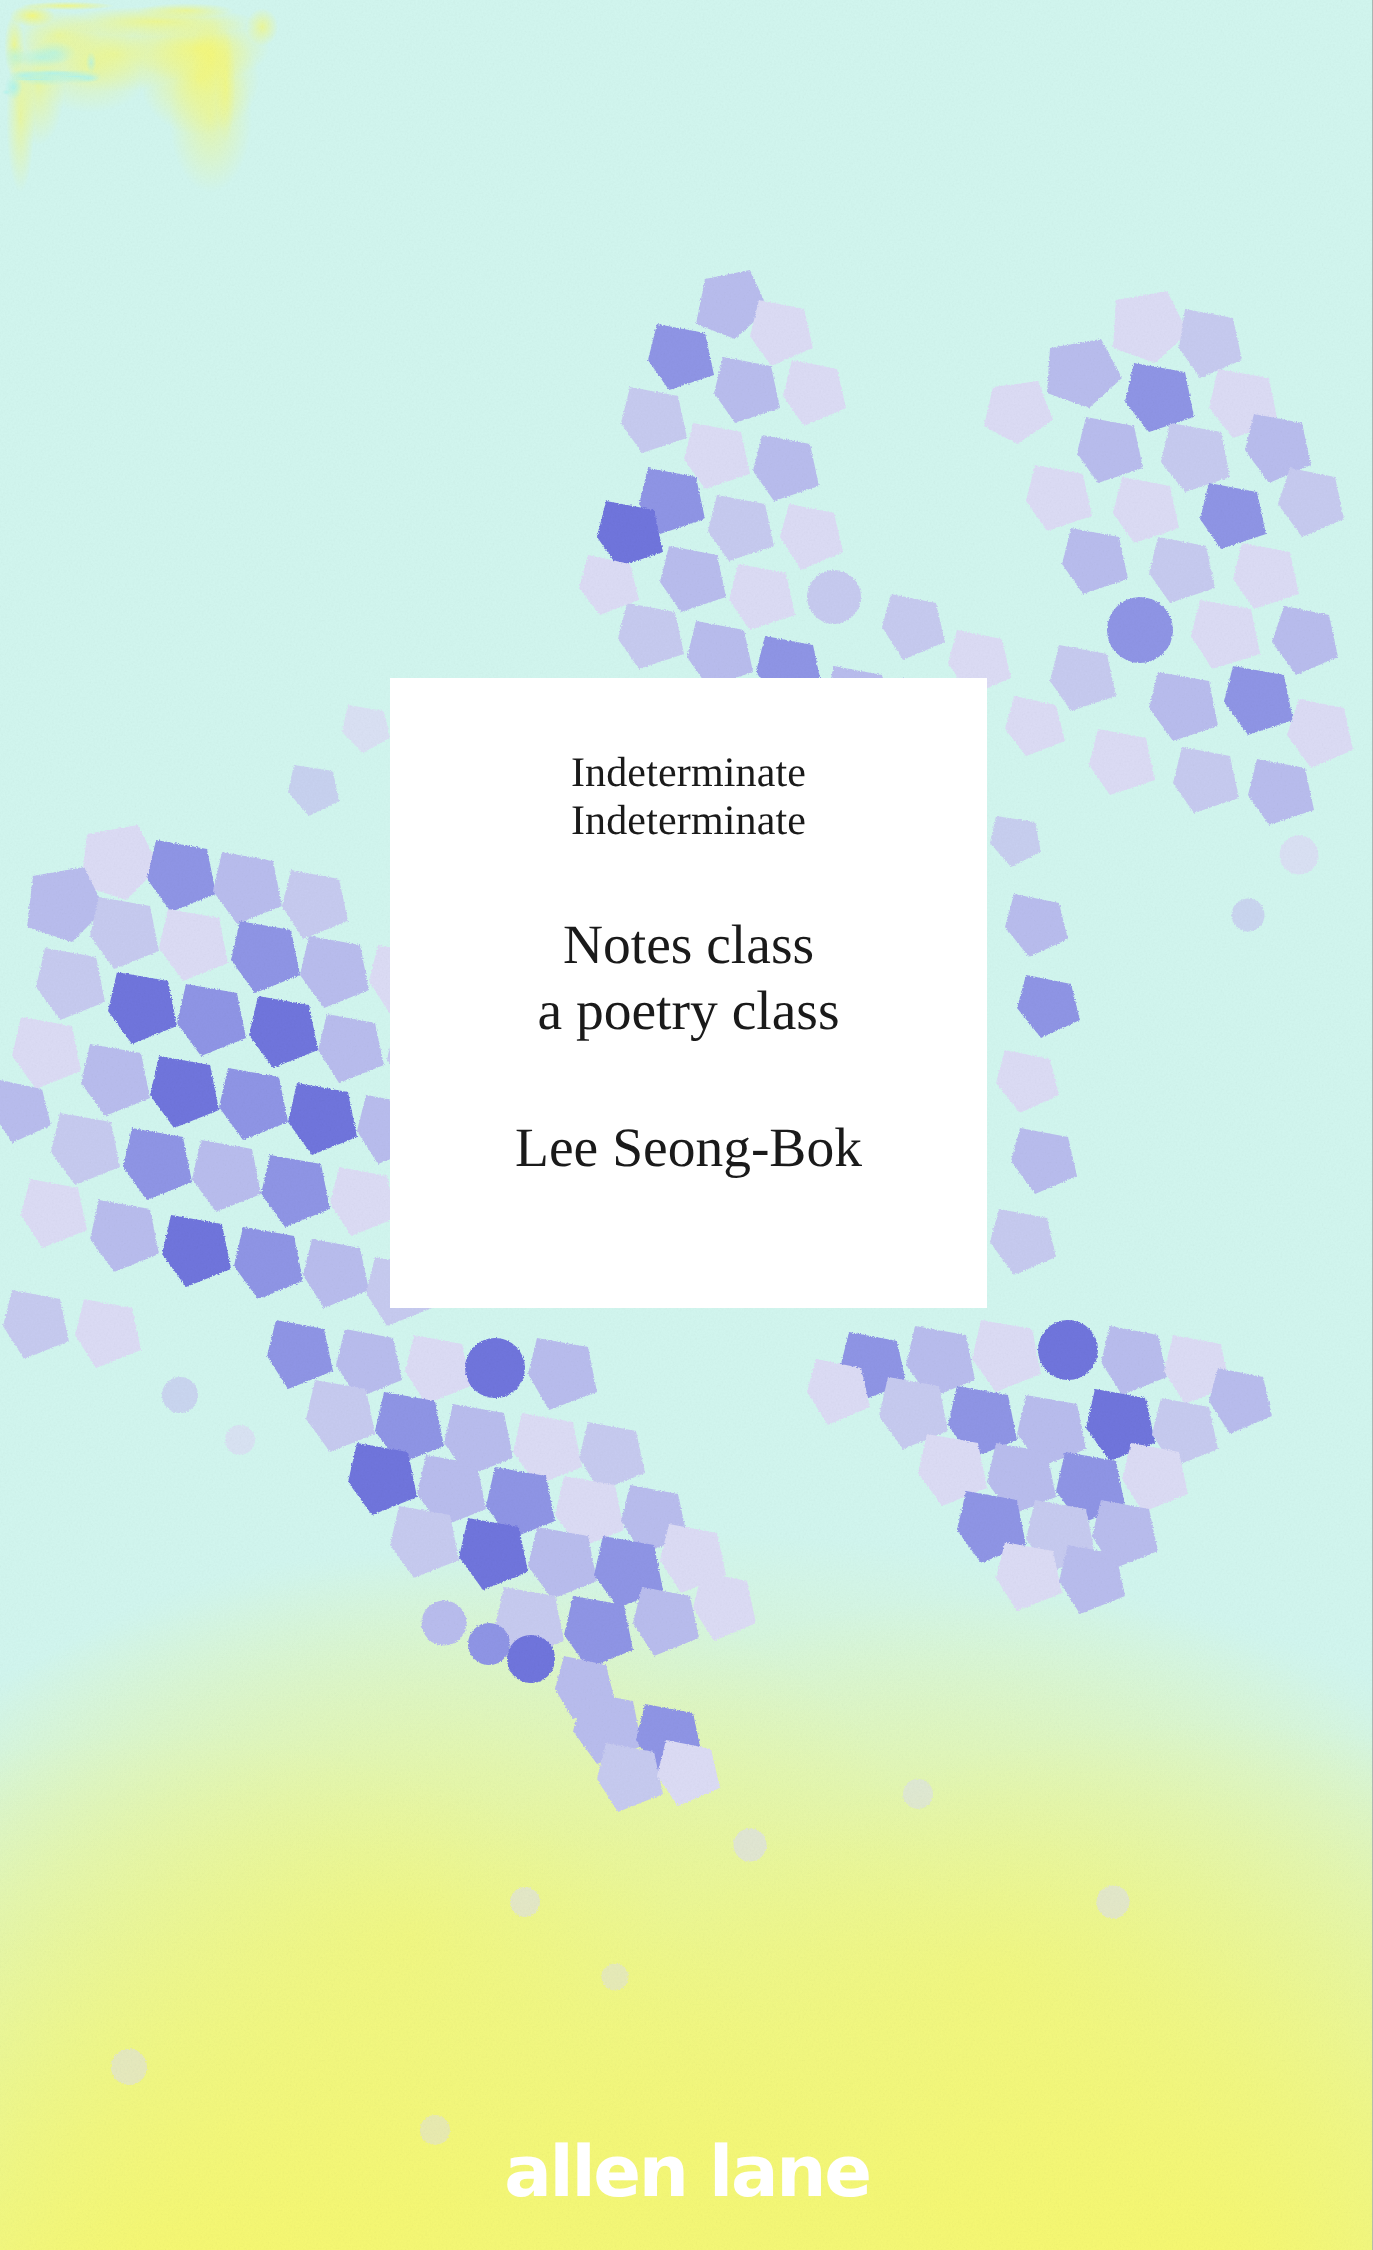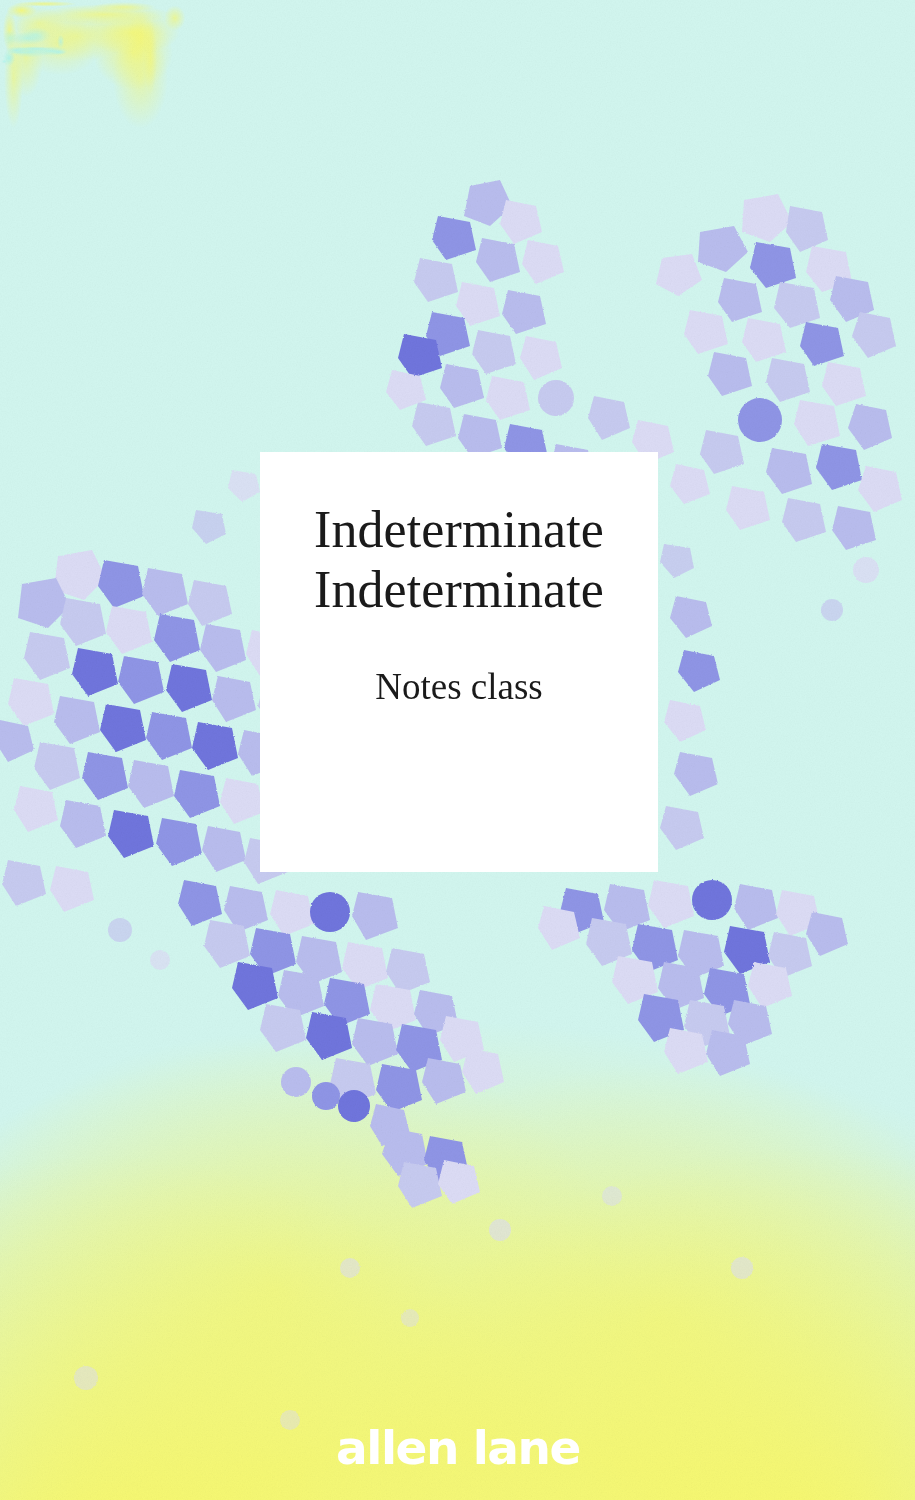--- a/index.html
+++ b/index.html
@@ -113,21 +113,21 @@
     padding-top: 48px;
   }
   .title-block,
   .subtitle-block,
   .author-block {
     width: 100%;
     text-align: center;
     color: #1a1a1a;
   }
   .title-block {
-    font-size: 52px;
+    font-size: 28px;
     line-height: 1.16;
     letter-spacing: .1px;
     font-weight: 400;
   }
   .subtitle-block {
     margin-top: 44px;
     font-size: 37px;
     line-height: 1.18;
     font-weight: 400;
   }
@@ -388,22 +388,26 @@
 
   <div id="text-panel">
 
     <div class="title-block">
       <span class="tline">Indeterminate</span>
       <span class="tline">Indeterminate</span>
     </div>
 
     <div class="subtitle-block">
       <span class="tline">Notes class</span>
+      <span class="tline">a poetry class</span>
     </div>
 
+    <div class="author-block">
+      <span class="tline">Lee Seong-Bok</span>
+    </div>
 
   </div>
 
   <div id="publisher-logo">
     <svg width="300" height="60" viewBox="0 0 300 60" xmlns="http://www.w3.org/2000/svg">
       <text class="lg-text" x="150" y="44" text-anchor="middle">allen lane</text>
     </svg>
   </div>
 
 </div>

